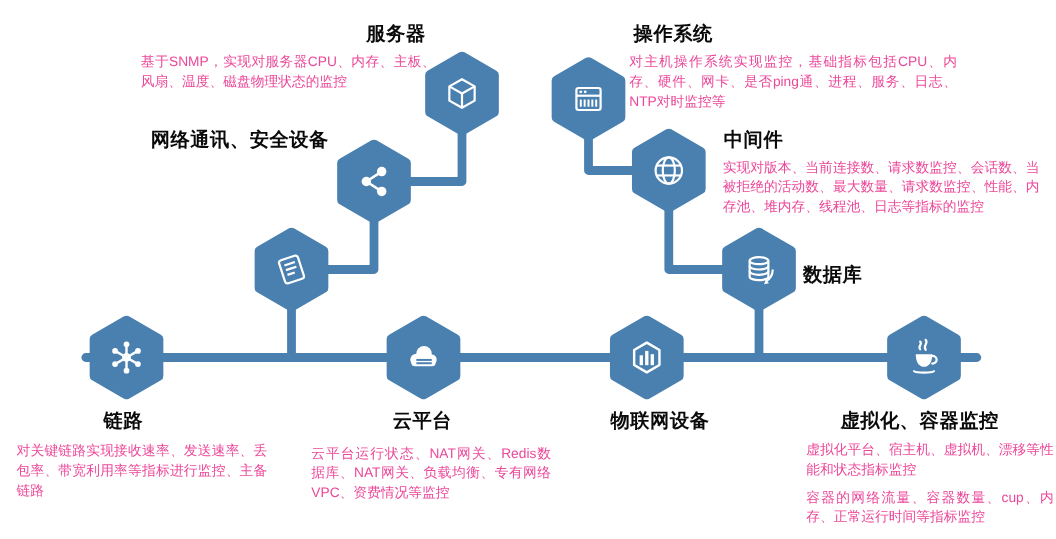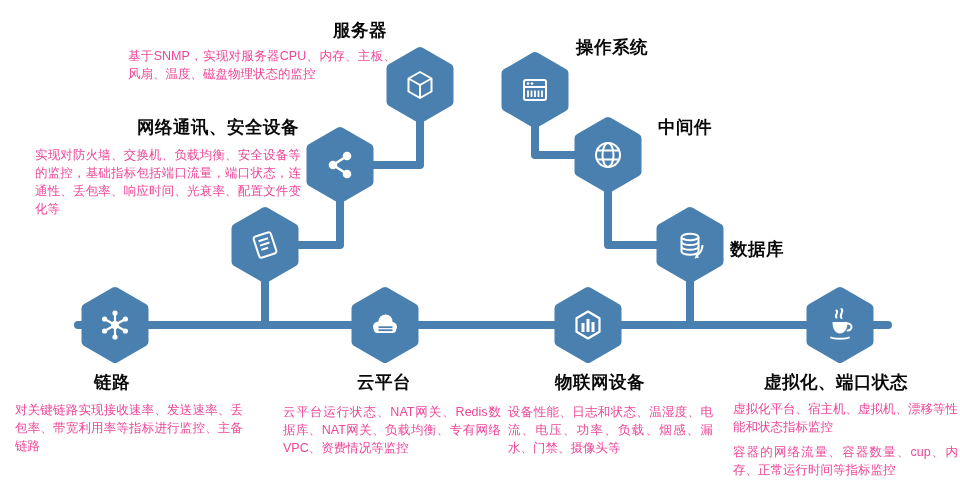--- a/index.html
+++ b/index.html
@@ -193,32 +193,32 @@
         <path d="M16.5,5.5 c2.5,2.5 -2.5,4.5 0,7"></path>
         <path d="M21.5,4 c3,3 -3,5.5 0,9"></path>
         <path d="M27.5,18.5 a4,3.5 0 1 1 0,7"></path>
       </g>
       <path d="M12.5,17 h15 c0,7.5 -3.2,11.5 -7.5,11.5 c-4.3,0 -7.5,-4 -7.5,-11.5 z" fill="#fff"></path>
       <path d="M11,32.5 c2,1.6 16,1.6 18,0" fill="none" stroke="#fff" stroke-width="2" stroke-linecap="round"></path>
     </svg>
   </div>
 
   <div class="title" style="left:360px; top:18px;">服务器</div>
-  <div class="title" style="left:612px; top:18px;margin-top:17px;">操作系统</div>
+  <div class="title" style="left:612px; top:18px;">操作系统</div>
   <div class="title" style="left:218px; top:115px;">网络通讯、安全设备</div>
   <div class="title" style="left:685px; top:115px;">中间件</div>
   <div class="title" style="left:757px; top:205px;margin-top:32px;">数据库</div>
   <div class="title" style="left:112px; top:370px;">链路</div>
   <div class="title" style="left:384px; top:370px;">云平台</div>
   <div class="title" style="left:600px; top:370px;">物联网设备</div>
-  <div class="title" style="left:836px; top:370px;">虚拟化、端口状态</div>
+  <div class="title" style="left:836px; top:370px;">虚拟化、容器监控</div>
 
   <div class="desc" style="left:128px; top:47px;  width:268px;">基于SNMP，实现对服务器CPU、内存、主板、风扇、温度、磁盘物理状态的监控</div>
-  <div class="desc" style="left:35px;  top:146px; width:266px;">实现对防火墙、交换机、负载均衡、安全设备等的监控，基础指标包括端口流量，端口状态，连通性、丢包率、响应时间、光衰率、配置文件变化等</div>
+  <div class="desc" style="left:572px; top:47px;  width:298px;">对主机操作系统实现监控，基础指标包括CPU、内存、硬件、网卡、是否ping通、进程、服务、日志、NTP对时监控等</div>
+  <div class="desc" style="left:657px; top:143px; width:288px;">实现对版本、当前连接数、请求数监控、会话数、当被拒绝的活动数、最大数量、请求数监控、性能、内存池、堆内存、线程池、日志等指标的监控</div>
   <div class="desc" style="left:15px;  top:401px; width:228px;">对关键链路实现接收速率、发送速率、丢包率、带宽利用率等指标进行监控、主备链路</div>
   <div class="desc" style="left:283px; top:403px; width:218px;">云平台运行状态、NAT网关、Redis数据库、NAT网关、负载均衡、专有网络VPC、资费情况等监控</div>
-  <div class="desc" style="left:508px; top:403px; width:205px;">设备性能、日志和状态、温湿度、电流、电压、功率、负载、烟感、漏水、门禁、摄像头等</div>
   <div class="desc" style="left:733px; top:400px; width:225px;">
     <p>虚拟化平台、宿主机、虚拟机、漂移等性能和状态指标监控</p>
     <p>容器的网络流量、容器数量、cup、内存、正常运行时间等指标监控</p>
   </div>
 
 </div>
 
 </body></html>

